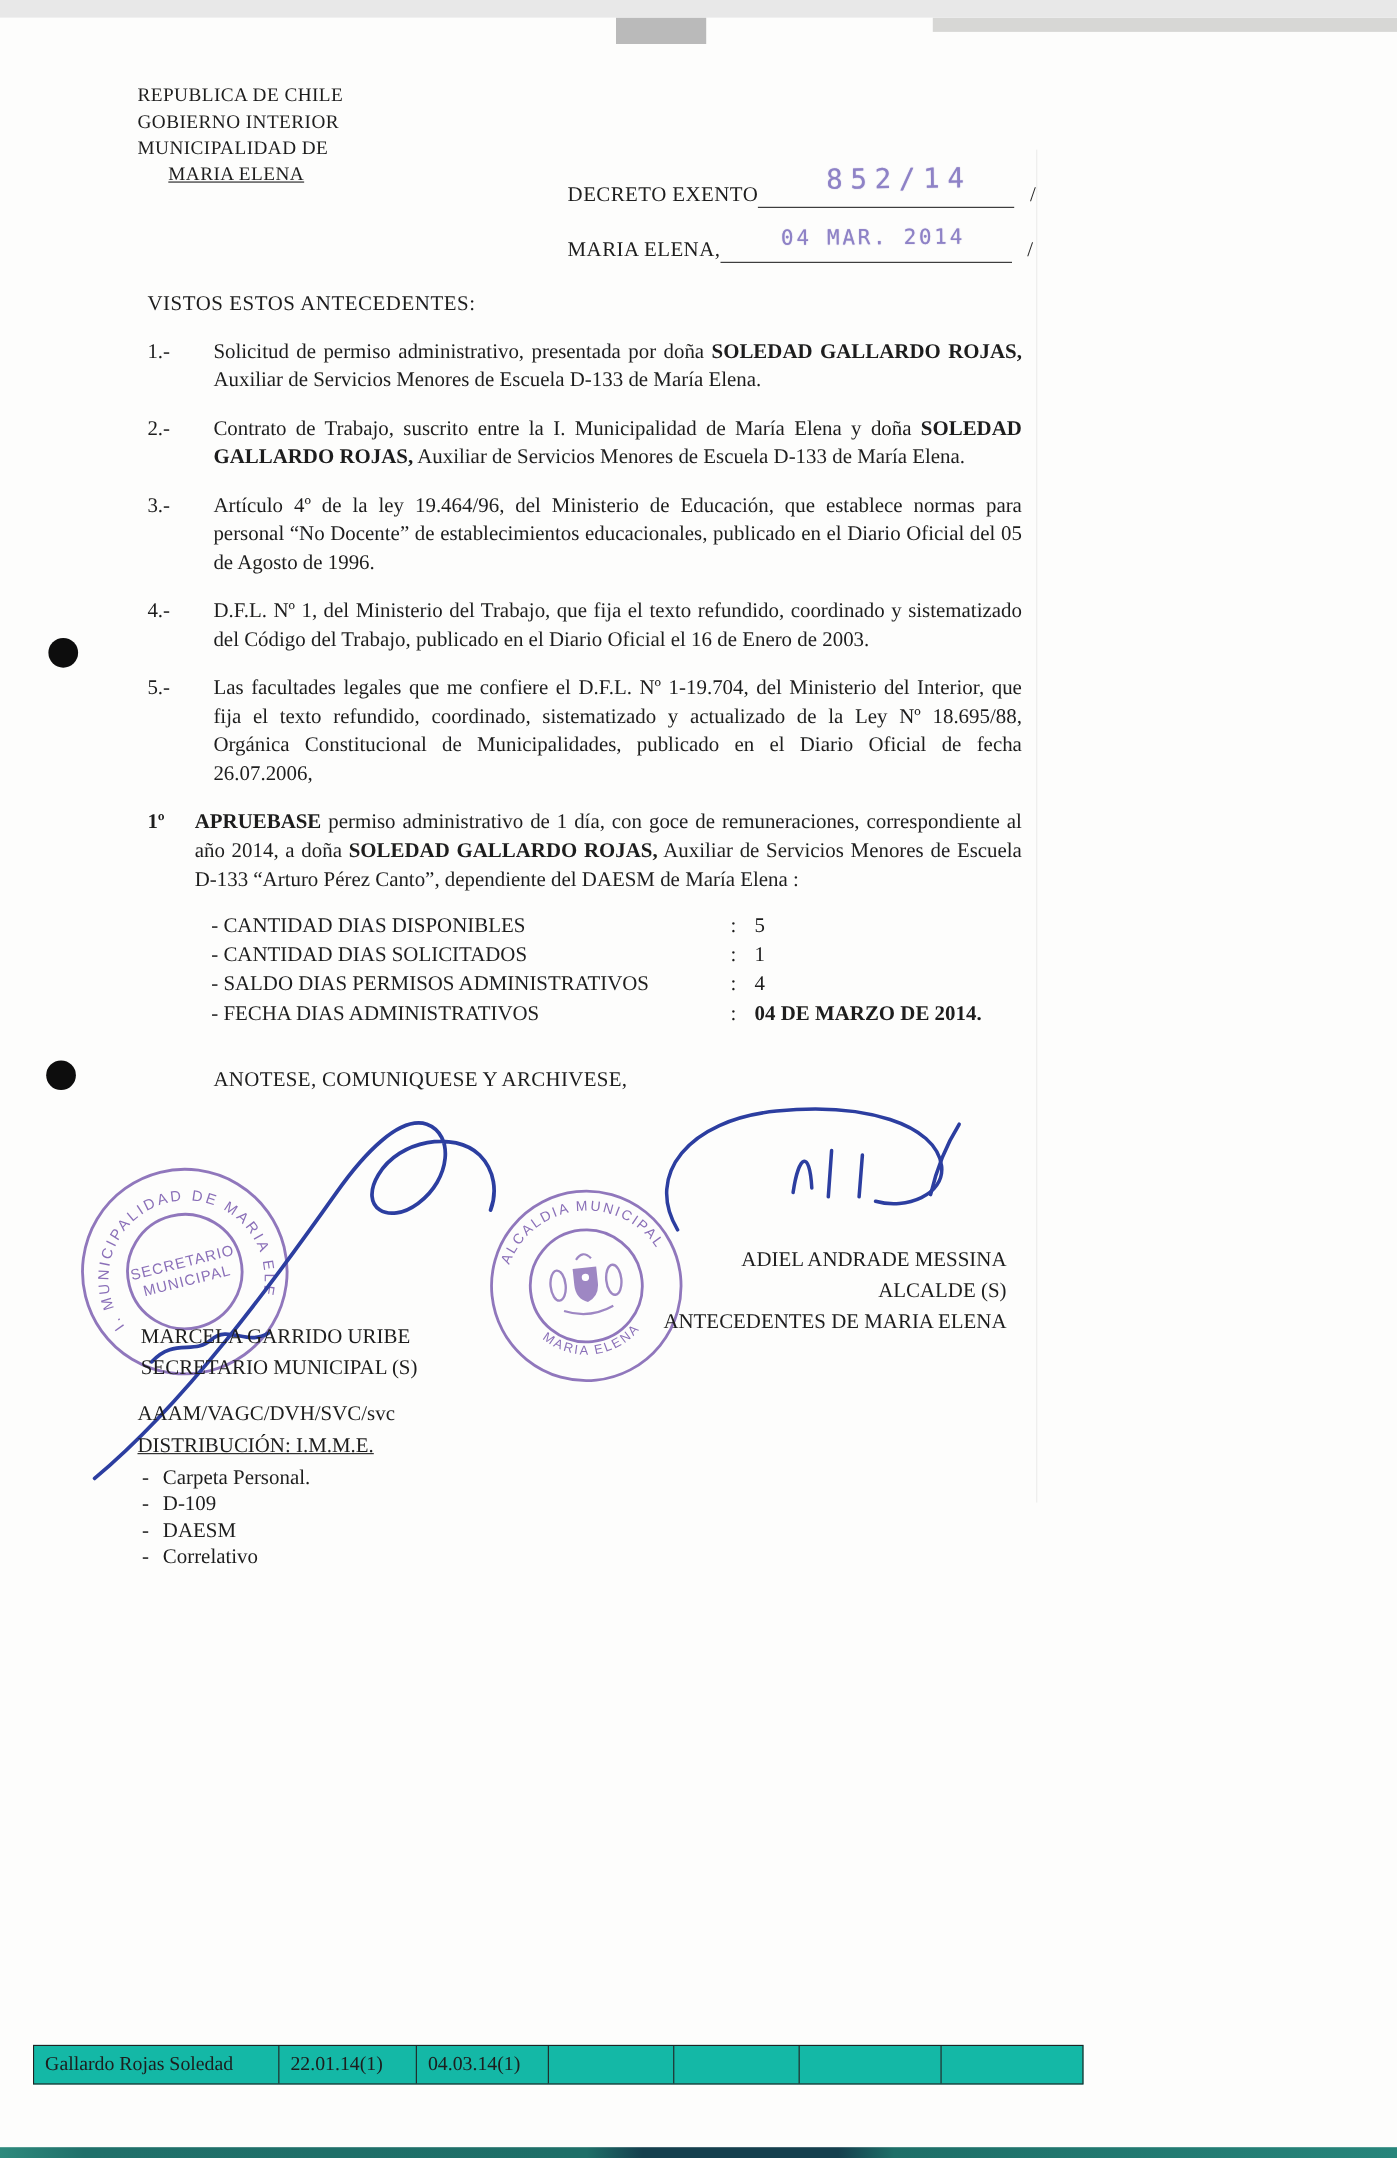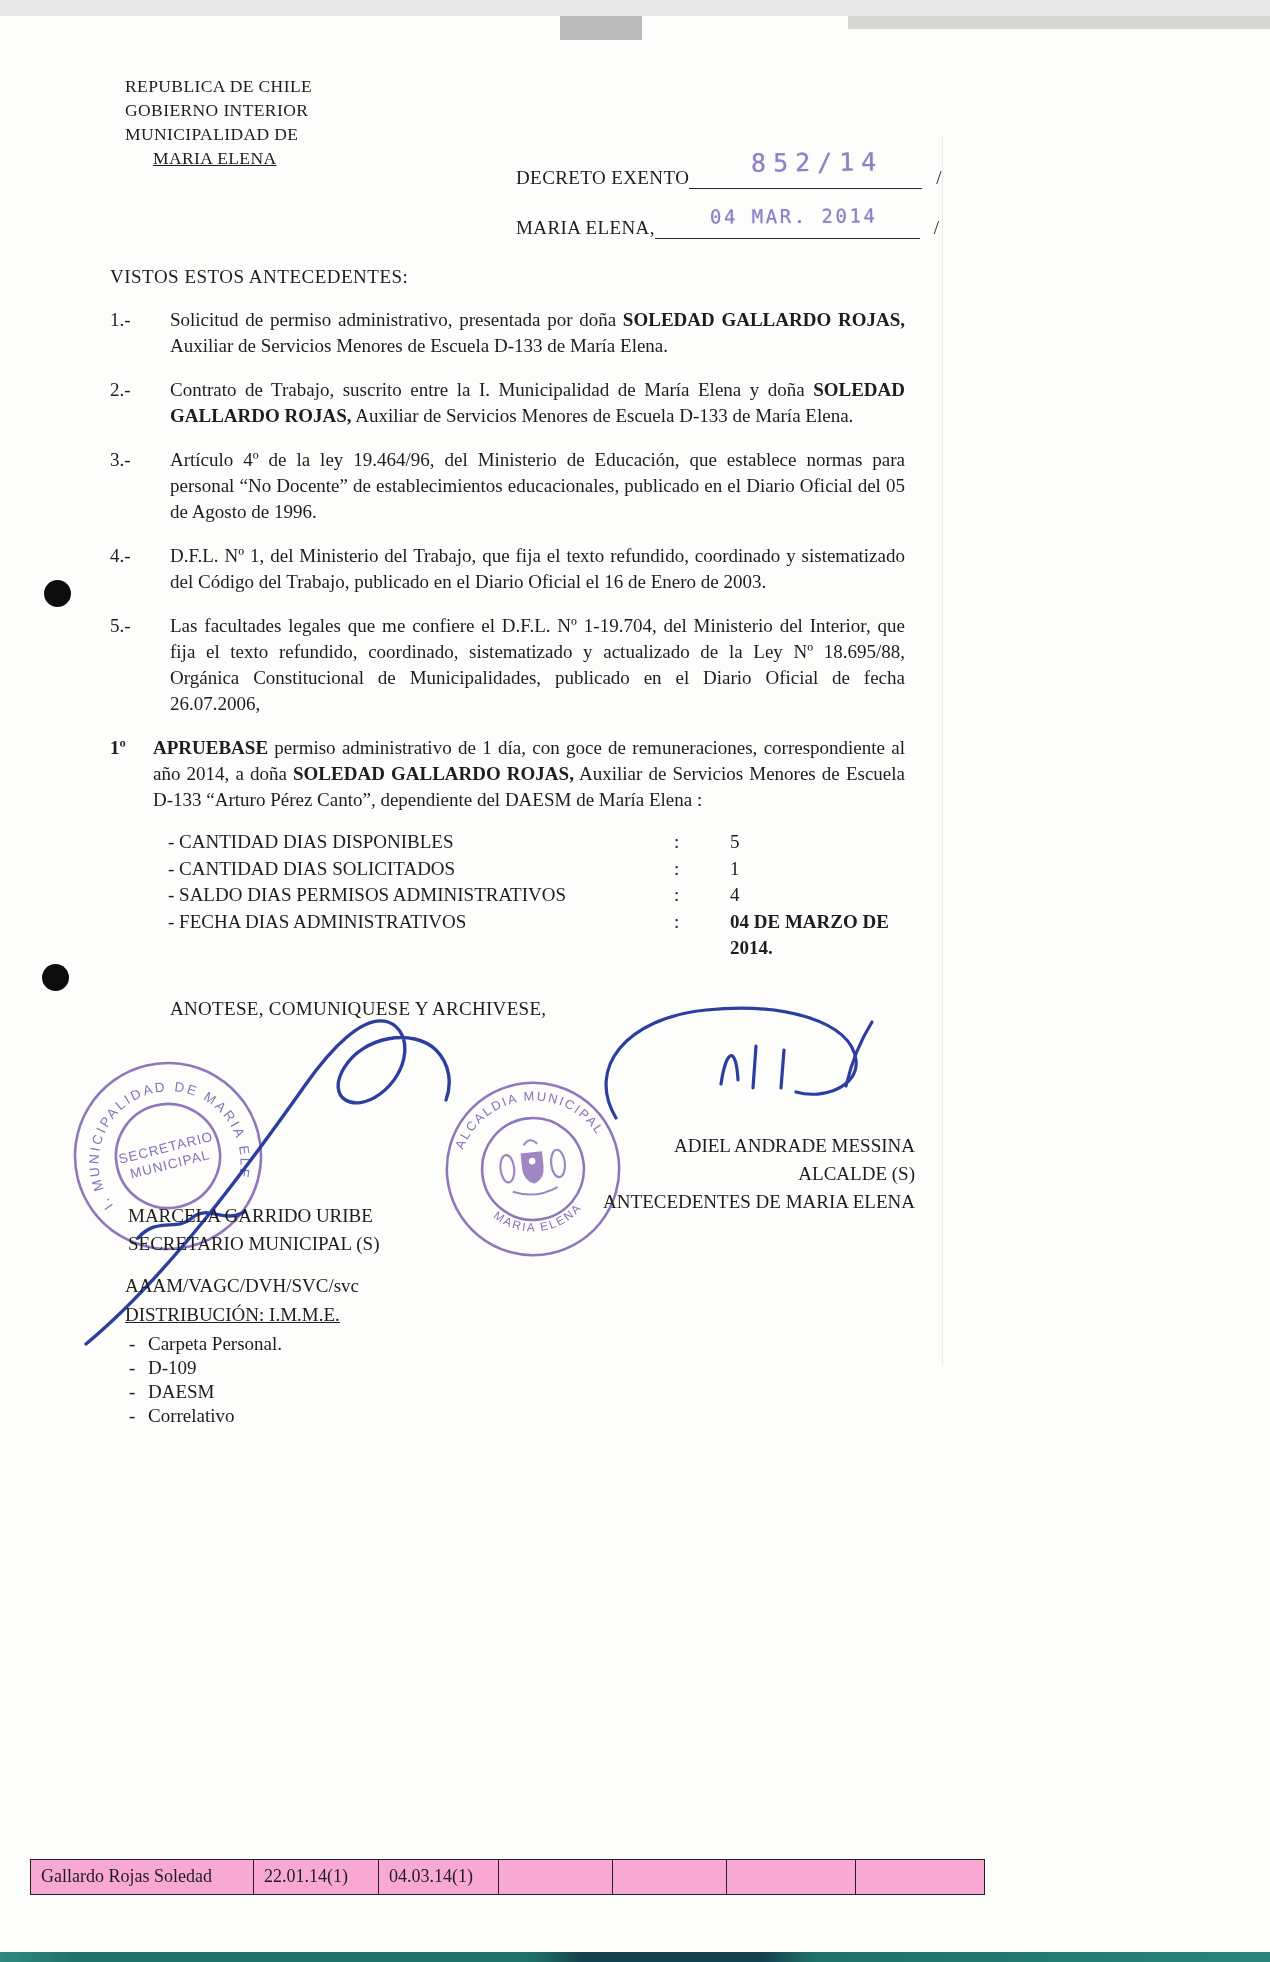--- a/index.html
+++ b/index.html
@@ -38,32 +38,32 @@
   .fill2{width:265px;}
   .stamp-print{
     position:absolute;color:#8e82c6;font-family:"DejaVu Sans Mono", monospace;
     text-shadow:0 0 1px rgba(142,130,198,.8);white-space:nowrap;
   }
   .stamp-number{left:62px;top:-16px;font-size:25px;letter-spacing:7px;transform:rotate(-.6deg);}
   .stamp-date{left:55px;top:-9px;font-size:19px;letter-spacing:2.5px;transform:rotate(-.4deg);}
   .hdr-slash{margin-left:14px;}
 
   
-  .main{position:absolute;left:110px;top:248px;width:795px;font-size:19px;line-height:26px;}
+  .main{position:absolute;left:134px;top:248px;width:795px;font-size:19px;line-height:26px;}
   .vistos-title{margin-bottom:17px;letter-spacing:.5px;}
   .item{display:flex;margin-bottom:18px;}
   .item-num{width:60px;flex:none;}
   .item-text{flex:1;text-align:justify;}
   .b{font-weight:bold;}
   .decreto-title{font-weight:bold;letter-spacing:5px;margin:15px 0 21px;}
   .decreto-item{display:flex;margin-bottom:16px;}
   .decreto-num{width:43px;flex:none;font-weight:bold;}
   .decreto-text{flex:1;text-align:justify;}
   .days{margin-left:58px;margin-bottom:34px;}
-  .day-row{display:flex;line-height:26.5px;gap:34px;}
+  .day-row{display:flex;line-height:26.5px;}
   .day-label{width:472px;flex:none;}
   .day-colon{width:22px;flex:none;}
   .day-row.bold .day-value{font-weight:bold;}
   .closing{margin-left:60px;letter-spacing:.3px;}
 
   
   .stamp-svg{position:absolute;}
   .stamp-left{left:68px;top:1040px;transform:rotate(-14deg);}
   .stamp-right{left:440px;top:1060px;transform:rotate(-6deg);}
   .sig-svg{position:absolute;}
@@ -78,21 +78,21 @@
   .footer-block{position:absolute;left:125px;top:1258px;font-size:19px;line-height:24px;}
   .initials{margin-bottom:5px;}
   .distribution{text-decoration:underline;margin-bottom:5px;}
   .dist-item{display:flex;}
   .dist-dash{width:19px;flex:none;padding-left:4px;}
 
   
   .footer-table{
     position:absolute;left:30px;top:1843px;width:955px;height:36px;
     display:flex;border:1.6px solid #222;box-sizing:border-box;
-    font-size:18px;background:#f9a8d4;
+    font-size:18px;background:#14b8a6;
   }
   .ft-cell{border-right:1.6px solid #222;box-sizing:border-box;line-height:32px;padding-left:10px;overflow:hidden;white-space:nowrap;}
   .ft-cell:last-child{border-right:none;}
   .c0{width:223px;} .c1{width:125px;} .c2{width:120px;}
   .c3{width:114px;} .c4{width:114px;} .c5{width:129px;} .c6{flex:1;}
 </style>
 </head>
 <body>
 
 <div class="page">

